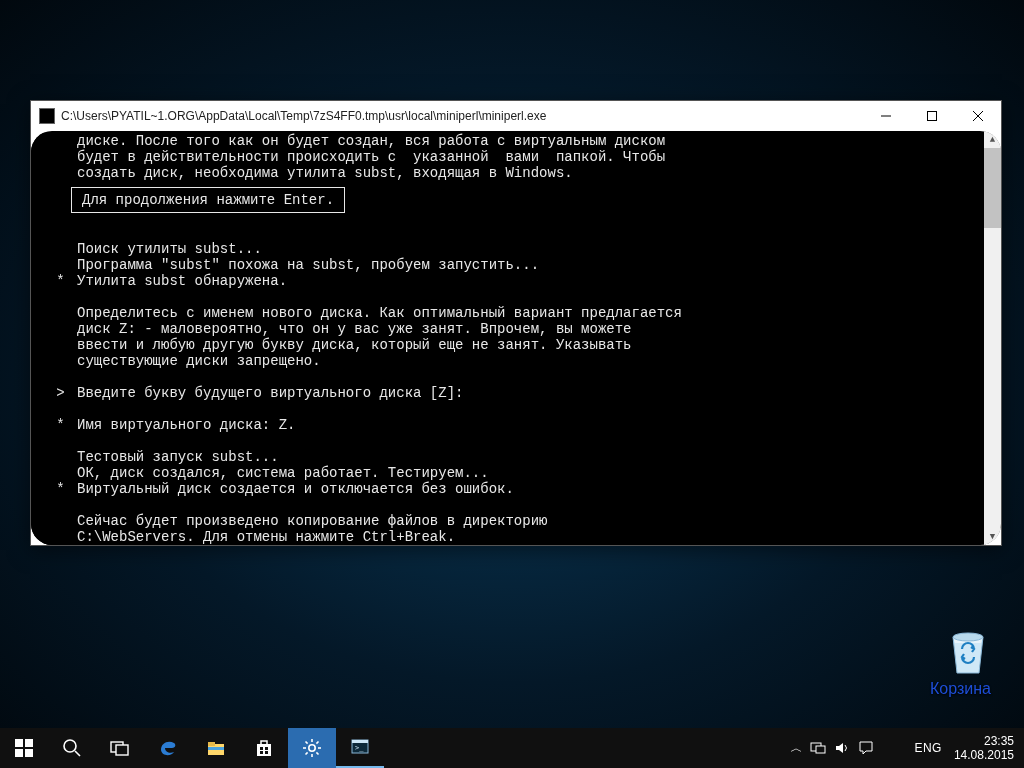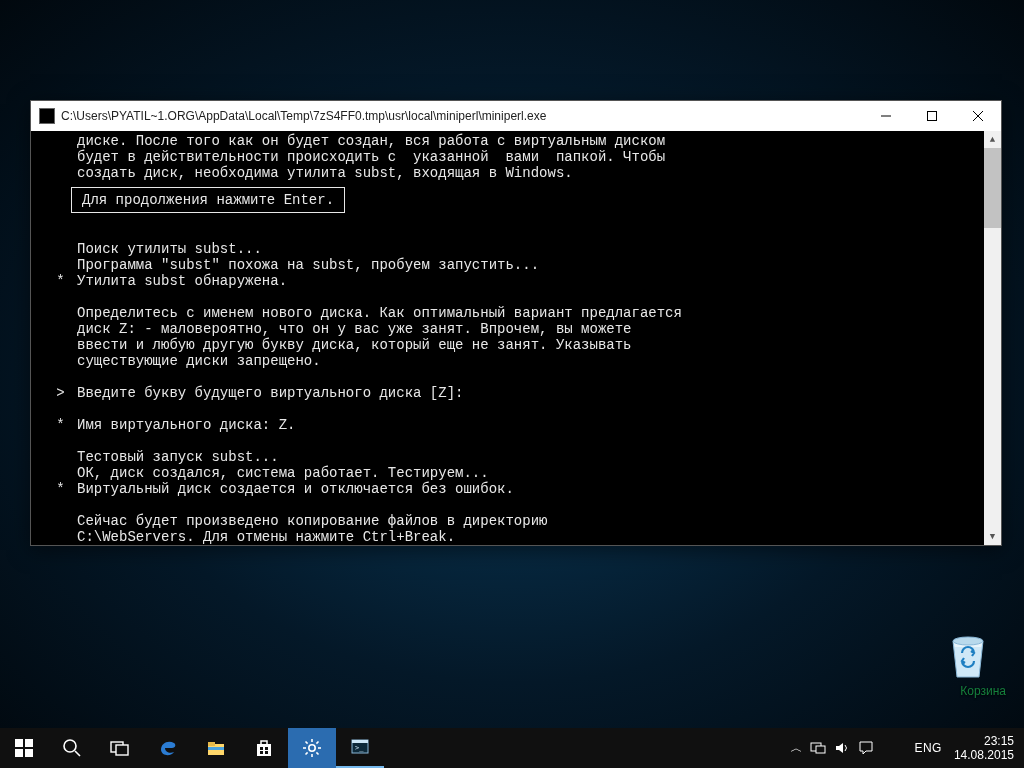--- a/index.html
+++ b/index.html
@@ -27,38 +27,39 @@
 .tbtns { display: flex; height: 100%; }
 .tbtn { width: 46px; height: 100%; display: flex; align-items: center; justify-content: center; }
 .tbtn svg { width: 10px; height: 10px; }
 .console-body {
   flex: 1; background: #000; color: #e8e8e8;
   font-family: Consolas, "Courier New", monospace;
   font-size: 14px; line-height: 16px;
   padding: 2px 0 2px 0;
   overflow: hidden; position: relative;
   white-space: pre;
+  border-radius: 21px;
 }
 .console-body .content { position: absolute; left: 0; top: 0; right: 17px; padding-top:2px;}
 .scrollbar {
   position: absolute; right: 0; top: 0; bottom: 0; width: 17px;
   background: #f0f0f0;
 }
 .scrollbar .arrow, .scrollbar .thumb { position: absolute; left: 0; right: 0; }
 .scrollbar .arrow { height: 17px; background: #f0f0f0; display:flex; align-items:center; justify-content:center; color:#555; font-size:9px;}
 .scrollbar .arrow.up { top: 0; }
 .scrollbar .arrow.down { bottom: 0; }
 .scrollbar .thumb { top: 17px; height: 80px; background: #c2c2c2; }
 .row { display: flex; }
 .gut { width: 46px; white-space: pre; background:#000;}
 .body { flex: 1; white-space: pre; }
 
 .desktop-icon {
   position: absolute; right: 18px; bottom: 70px;
-  width: 76px; text-align: right; color: #15803d; font-size: 12px;
+  width: 76px; text-align: left; color: #1d4ed8; font-size: 16px;
 }
 .desktop-icon .bin {
   width: 46px; height: 50px; margin: 0 auto 4px;
   display:flex; align-items:center; justify-content:center;
 }
 .desktop-icon .bin svg { width: 42px; height: 48px; }
 .desktop-icon .lbl { text-shadow: 0 1px 2px #000; }
 
 .taskbar {
   position: absolute; left: 0; right: 0; bottom: 0; height: 40px;
@@ -208,17 +209,17 @@
           <path d="M11 5 Q14 8 11 11" fill="none" stroke="#fff"></path>
         </svg>
       </div>
     <div class="ico">
         <svg viewBox="0 0 16 16">
           <path d="M2 2 L14 2 L14 11 L8 11 L5 14 L5 11 L2 11 Z" fill="none" stroke="#fff"></path>
         </svg>
       </div>
     <div class="lang">ENG</div>
     <div class="clock">
-      <div>23:15</div>
+      <div>23:35</div>
       <div>14.08.2015</div>
     </div>
   </div>
 </div>
 
 </body></html>

